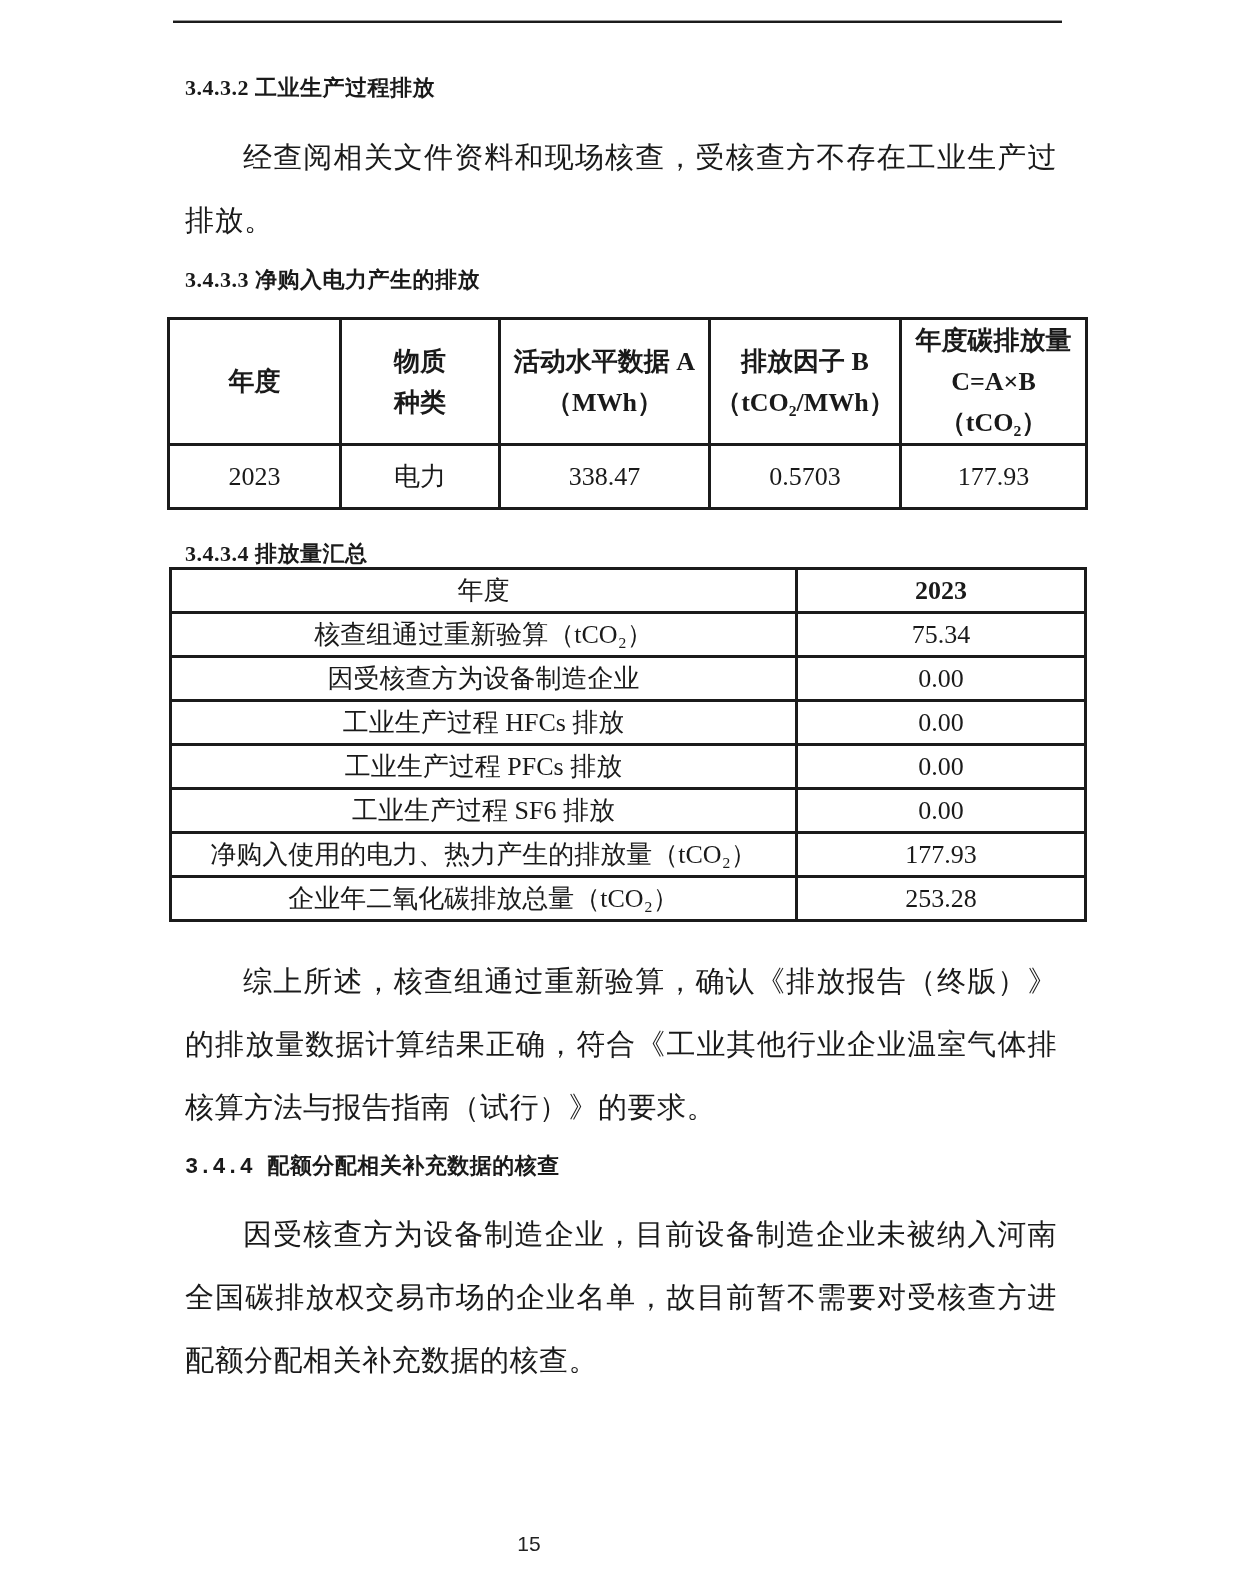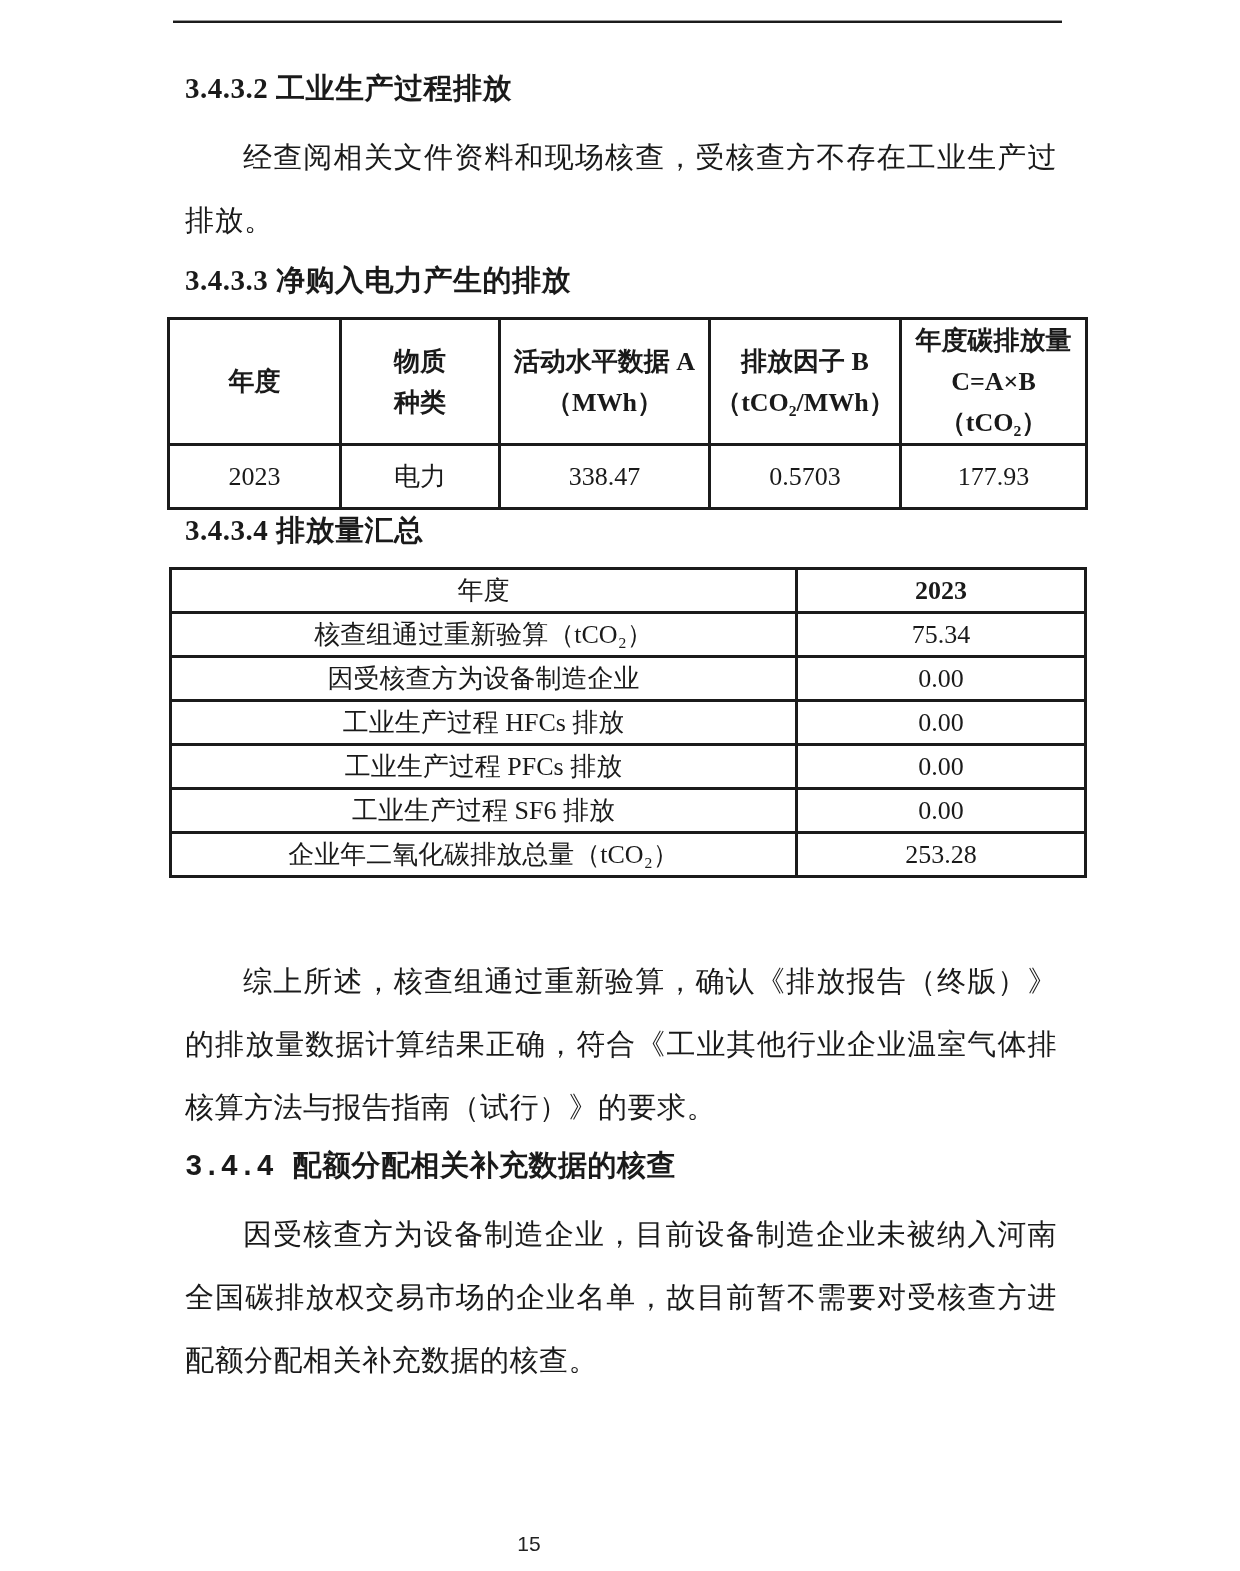--- a/index.html
+++ b/index.html
@@ -15,21 +15,21 @@
   .header-rule {
     position: absolute;
     top: 20px; left: 173px; width: 889px; height: 3px;
     background: #1c1c1c;
     border-top: 1px solid #9a9a9a;
   }
 
   .heading {
     position: absolute;
     left: 185px; width: 880px;
-    font-size: 29px; font-weight: bold;
+    font-size: 22px; font-weight: bold;
     line-height: 36px;
     white-space: nowrap;
     letter-spacing: 0.5px;
   }
 
   .para { position: absolute; left: 185px; width: 872px; }
   .para .line {
     height: 63px; line-height: 63px;
     font-size: 29px;
     overflow: hidden;
@@ -106,21 +106,21 @@
   <tr>
     <td>2023</td>
     <td>电力</td>
     <td>338.47</td>
     <td>0.5703</td>
     <td>177.93</td>
   </tr>
 </tbody>
   </table>
 
-<div class="heading" style="top:512px;font-family:Liberation Serif, serif;">3.4.3.4 排放量汇总</div>
+<div class="heading" style="top:536px;font-family:Liberation Serif, serif;">3.4.3.4 排放量汇总</div>
 
 <table class="t2">
   <colgroup>
     <col style="width:626px">
       <col style="width:289px">
   </colgroup>
   <tbody>
       <tr style="height:42px;">
     <th class="row-label">年度</th>
     <th class="year-val">2023</th>
@@ -139,20 +139,24 @@
   </tr>
   <tr>
     <td>工业生产过程 PFCs 排放</td>
     <td>0.00</td>
   </tr>
   <tr>
     <td>工业生产过程 SF6 排放</td>
     <td>0.00</td>
   </tr>
   <tr>
+    <td>净购入使用的电力、热力产生的排放量（tCO₂）</td>
+    <td>177.93</td>
+  </tr>
+  <tr>
     <td>企业年二氧化碳排放总量（tCO₂）</td>
     <td>253.28</td>
   </tr>
 </tbody>
   </table>
 
 <div class="para" style="top:950px;">
   <div class="line fill indent">综上所述，核查组通过重新验算，确认《排放报告（终版）》中</div>
   <div class="line fill">的排放量数据计算结果正确，符合《工业其他行业企业温室气体排放</div>
   <div class="line">核算方法与报告指南（试行）》的要求。</div>

